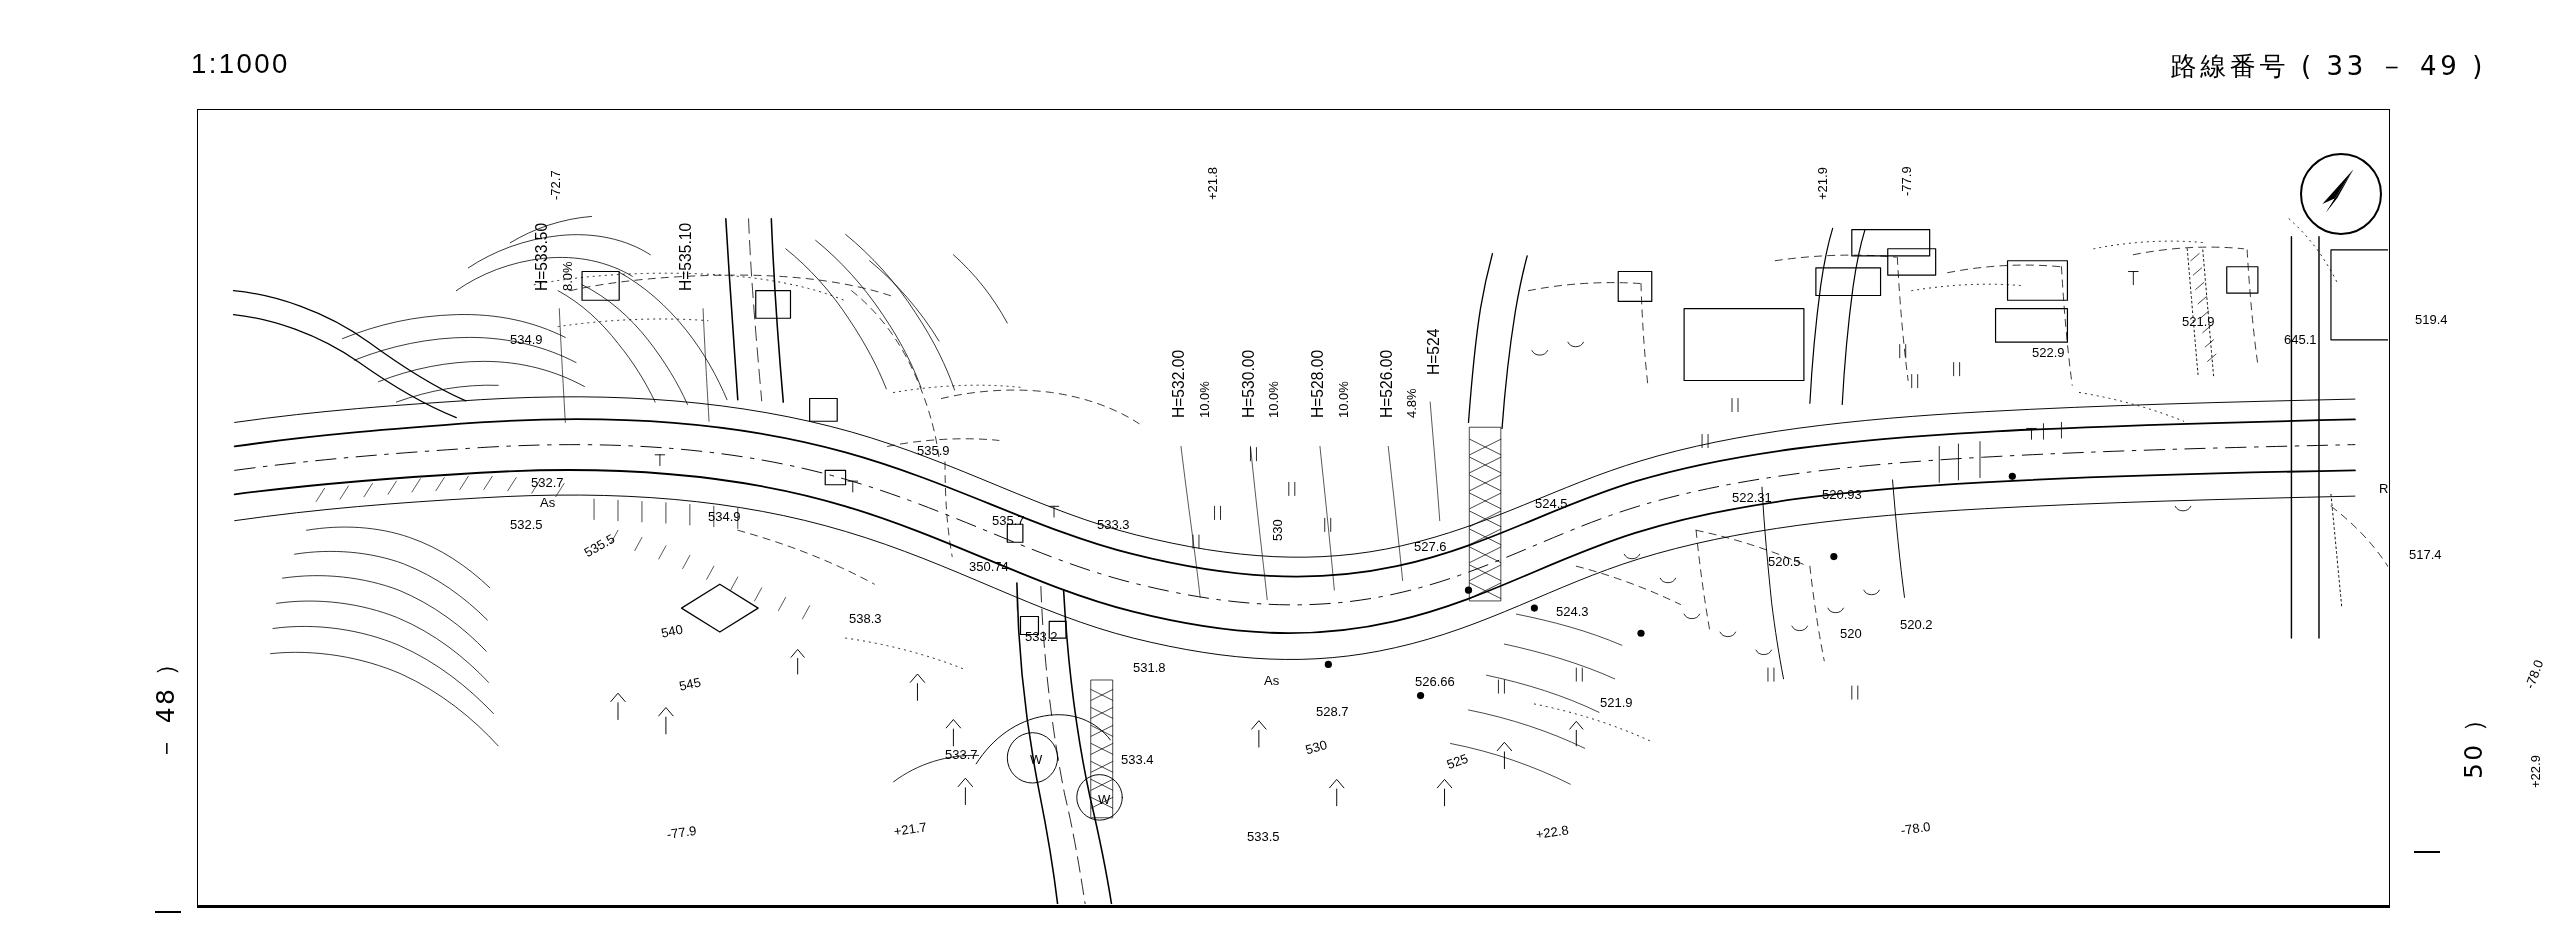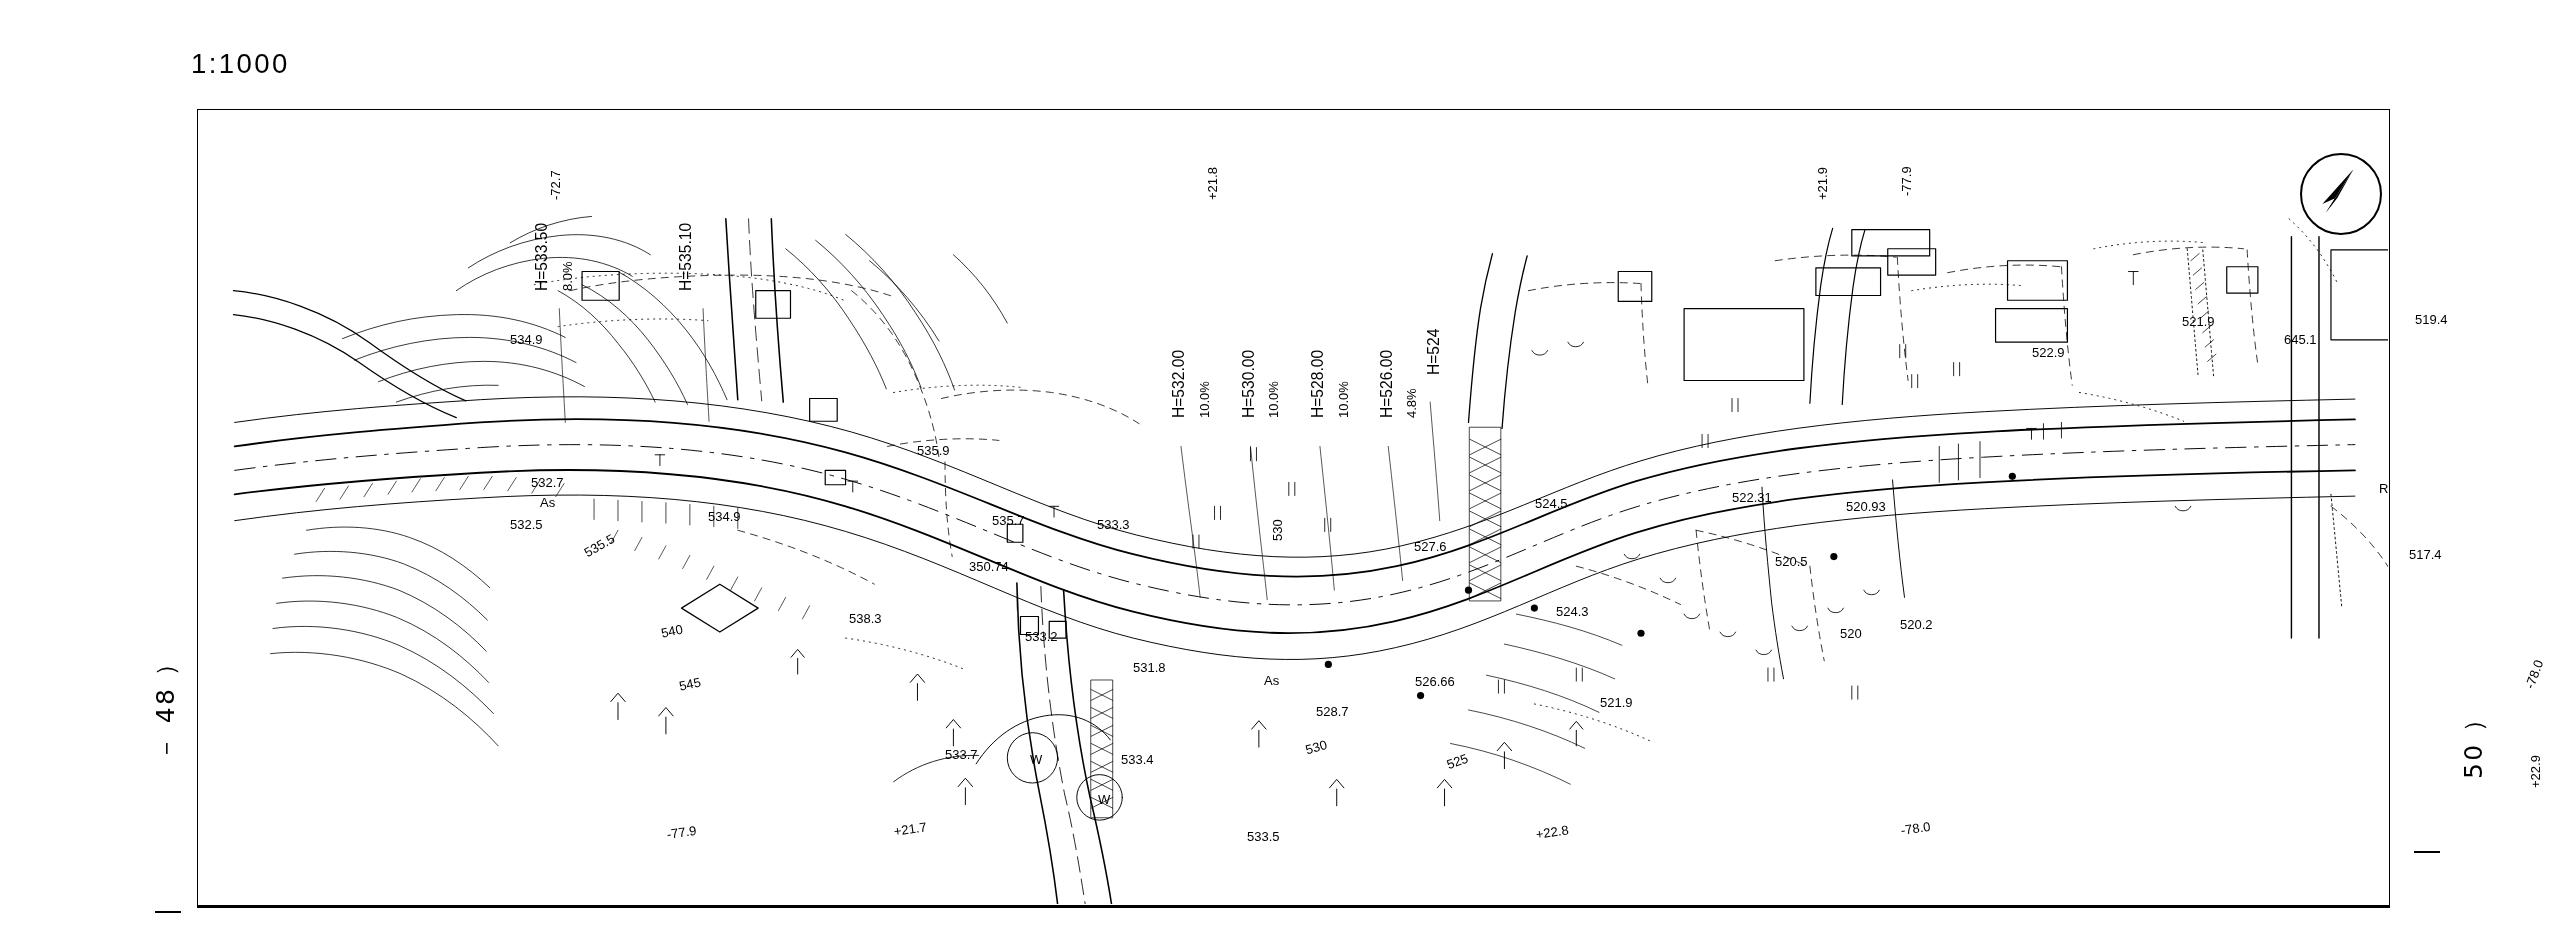--- a/index.html
+++ b/index.html
@@ -57,20 +57,21 @@
   }
   .sm{font-size:13px;}
   .md{font-size:15.6px;}
 </style>
 </head>
 <body>
 
 <div id="sheet">
 
   <div class="scale-label">1:1000</div>
+  <div class="route-no"><span>路線番号</span> <span>(  33 － 49  )</span></div>
 
   <div class="frame"></div>
   <div class="bottom-rule"></div>
 
   <div class="edge-label edge-left">－ 48 ）</div>
   <div class="edge-label edge-right">50 ）</div>
   <div class="tick-left"></div>
   <div class="tick-right"></div>
 
   <div class="north">
@@ -357,22 +358,22 @@
       <div class="ann sm" style="left: 1316px; top: 705px; transform-origin: left top;">528.7</div>
       <div class="ann sm" style="left: 1415px; top: 675px; transform-origin: left top;">526.66</div>
       <div class="ann sm" style="left: 1414px; top: 540px; transform-origin: left top;">527.6</div>
       <div class="ann sm" style="left: 1535px; top: 497px; transform-origin: left top;">524.5</div>
       <div class="ann sm" style="left: 1556px; top: 605px; transform-origin: left top;">524.3</div>
       <div class="ann sm" style="left: 1271px; top: 541px; transform: rotate(-90deg); transform-origin: left top;">530</div>
       <div class="ann sm" style="left: 1304px; top: 744px; transform: rotate(-16deg); transform-origin: left top;">530</div>
       <div class="ann sm" style="left: 1445px; top: 759px; transform: rotate(-20deg); transform-origin: left top;">525</div>
       <div class="ann sm" style="left: 1600px; top: 696px; transform-origin: left top;">521.9</div>
       <div class="ann sm" style="left: 1732px; top: 491px; transform-origin: left top; text-align: right;">522.31</div>
-      <div class="ann sm" style="left: 1822px; top: 500px; transform-origin: left top; margin-left: 24px;">520.93</div>
-      <div class="ann sm" style="left: 1768px; top: 555px; transform-origin: left top; padding-left: 7px;">520.5</div>
+      <div class="ann sm" style="left: 1822px; top: 488px; transform-origin: left top;">520.93</div>
+      <div class="ann sm" style="left: 1768px; top: 555px; transform-origin: left top;">520.5</div>
       <div class="ann sm" style="left: 1840px; top: 627px; transform-origin: left top;">520</div>
       <div class="ann sm" style="left: 1900px; top: 618px; transform-origin: left top;">520.2</div>
       <div class="ann sm" style="left: 2032px; top: 346px; transform-origin: left top;">522.9</div>
       <div class="ann sm" style="left: 2182px; top: 315px; transform-origin: left top;">521.9</div>
       <div class="ann sm" style="left: 2284px; top: 333px; transform-origin: left top;">645.1</div>
       <div class="ann sm" style="left: 2415px; top: 313px; transform-origin: left top;">519.4</div>
       <div class="ann sm" style="left: 2409px; top: 548px; transform-origin: left top;">517.4</div>
       <div class="ann sm" style="left: 2379px; top: 482px; transform-origin: left top;">R</div>
       <div class="ann sm" style="left: 945px; top: 748px; transform-origin: left top;">533.7</div>
       <div class="ann sm" style="left: 1121px; top: 753px; transform-origin: left top;">533.4</div>

